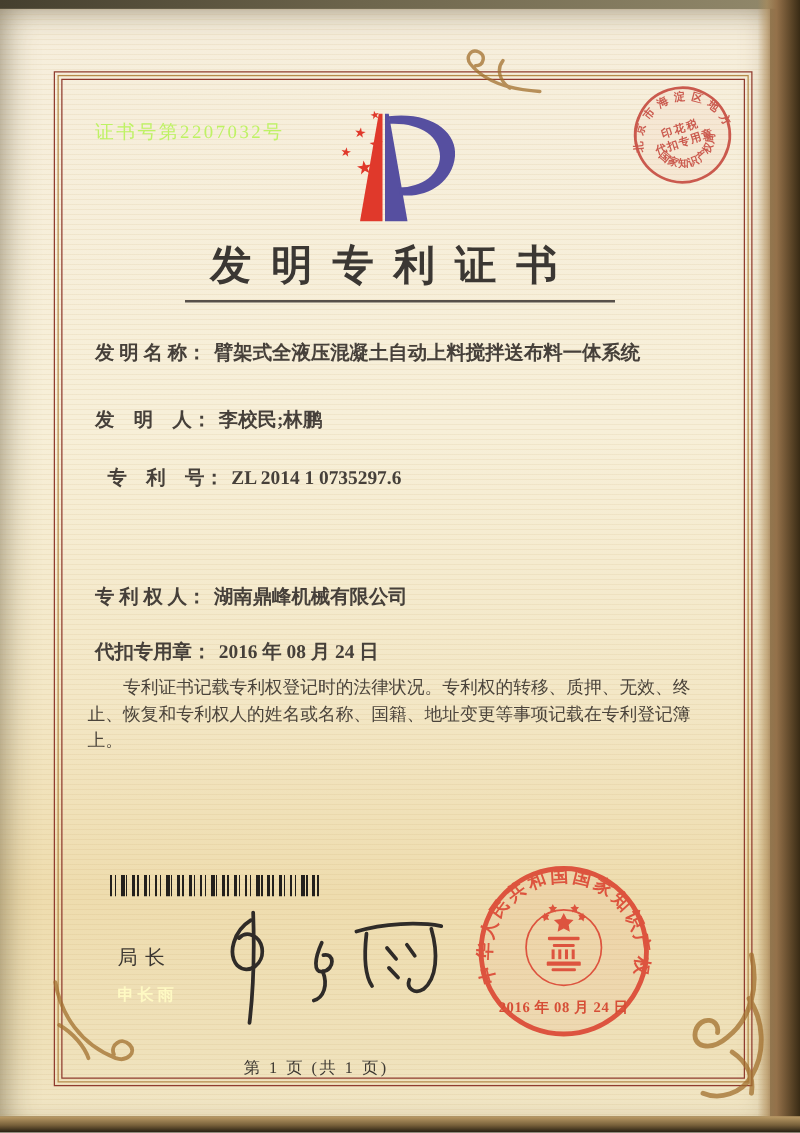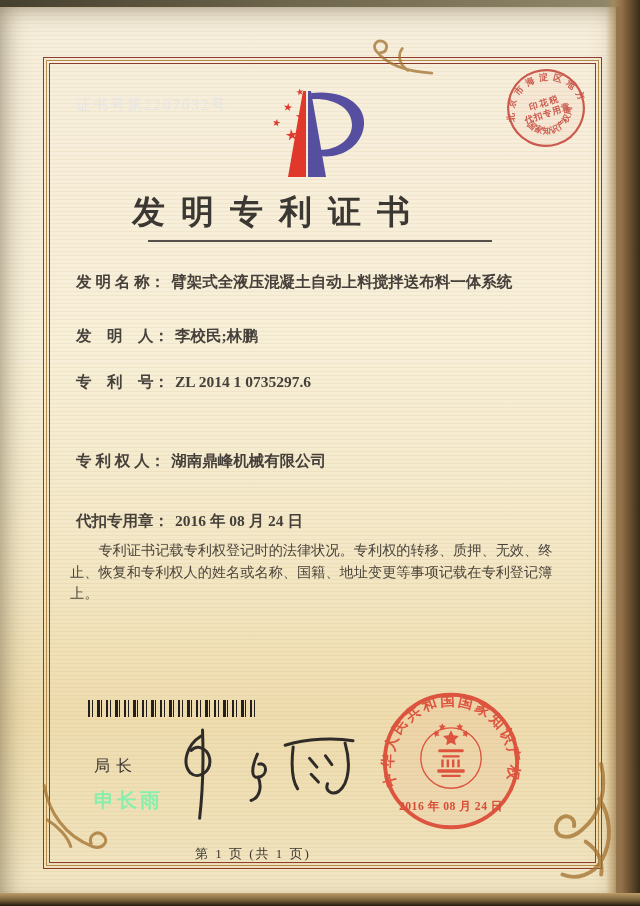--- a/index.html
+++ b/index.html
@@ -12,35 +12,35 @@
     background:repeating-linear-gradient(180deg,rgba(186,146,78,.10) 0 1px,rgba(0,0,0,0) 1px 4px);}
   .top-edge{position:absolute;left:0;top:0;width:100%;height:7px;
     background:linear-gradient(90deg,#453f2e 0%,#6d654c 45%,#938a6c 100%);}
   .right-edge{position:absolute;right:0;top:0;width:34px;height:100%;
     background:linear-gradient(90deg,rgba(170,130,80,0) 0%,rgba(176,140,88,.55) 22%,#94714a 45%,#5e4729 78%,#392b15 100%);}
   .bottom-edge{position:absolute;left:0;bottom:0;width:100%;height:13px;
     background:linear-gradient(180deg,#bd9d68 0%,#77603a 55%,#241c10 100%);}
   .frame{position:absolute;left:43px;top:57px;width:557px;height:810px;border:1px solid #8f3b2e;}
   .frame::before{content:"";position:absolute;inset:2px;border:1px solid #b58a4a;}
   .frame::after{content:"";position:absolute;inset:5px;border:1px solid #8f3b2e;}
-  .cert-no{position:absolute;left:76px;top:96px;font-size:15px;letter-spacing:2px;color:#e5e5e5;}
+  .cert-no{position:absolute;left:76px;top:96px;font-size:15px;letter-spacing:2px;color:#bef264;}
   .logo{position:absolute;left:252px;top:84px;width:130px;height:112px;}
   .logo svg{position:absolute;left:0;top:0;width:100%;height:100%;}
   .star{position:absolute;color:#e0392b;line-height:1;}
   .title{position:absolute;left:0;top:190px;width:542px;text-align:center;font-size:33px;
-    letter-spacing:16px;text-indent:16px;color:#3b3733;font-weight:bold;}
+    letter-spacing:16px;text-indent:16px;color:#3b3733;font-weight:bold;padding-left:36px;}
   .title-rule{position:absolute;left:148px;top:240px;width:344px;height:0;border-top:2px solid #57504a;}
   .field{position:absolute;left:76px;width:490px;font-size:15.5px;font-weight:bold;color:#46403a;white-space:nowrap;}
   .field .val{margin-left:6px;font-weight:bold;}
   .body-text{position:absolute;left:70px;top:540px;width:505px;color:#4b443b;font-size:14.2px;line-height:1.52;}
   .body-text p{margin:0 0 3px 0;text-indent:2em;}
   .barcode{position:absolute;left:88px;top:700px;width:170px;height:17px;
     background:repeating-linear-gradient(90deg,#23201d 0 2px,transparent 2px 4px,#23201d 4px 5px,transparent 5px 9px,#23201d 9px 12px,transparent 12px 13px,#23201d 13px 14px,transparent 14px 18px);}
   .sig-title{position:absolute;left:94px;top:756px;font-size:16px;letter-spacing:6px;color:#3c3731;font-weight:normal;}
-  .sig-name{position:absolute;left:94px;top:787px;font-size:20px;letter-spacing:3px;color:#86efac;font-weight:bold;}
+  .sig-name{position:absolute;left:94px;top:787px;font-size:13px;letter-spacing:3px;color:#fef9c3;font-weight:bold;}
   .sig-hand{position:absolute;left:158px;top:720px;width:210px;height:102px;transform:rotate(-2deg);}
   .tax-stamp{position:absolute;left:504px;top:66px;width:84px;height:84px;transform:rotate(-18deg);opacity:.9;}
   .seal{position:absolute;left:378px;top:688px;width:146px;height:146px;opacity:.94;}
   .flourish{position:absolute;opacity:.75;}
   .footer{position:absolute;left:0;top:845px;width:506px;text-align:center;font-size:13px;letter-spacing:2px;color:#3d3832;}
 </style>
 </head>
 <body>
 
 <div class="scan">
@@ -103,24 +103,24 @@
 
   <div class="title">发明专利证书</div>
   <div class="title-rule"></div>
 
   <div class="field" style="top:326px;">
     <span>发　明　人：</span><span class="val">李校民;林鹏</span>
   </div>
   <div class="field" style="top:272px;">
     <span>发 明 名 称：</span><span class="val">臂架式全液压混凝土自动上料搅拌送布料一体系统</span>
   </div>
-  <div class="field" style="top:372px;">
+  <div class="field" style="top:372px;margin-left:10px;">
     <span>专　利　号：</span><span class="val">ZL 2014 1 0735297.6</span>
   </div>
-  <div class="field" style="top:451px;">
+  <div class="field" style="top:467px;">
     <span>专 利 权 人：</span><span class="val">湖南鼎峰机械有限公司</span>
   </div>
   <div class="field" style="top:511px;">
     <span>代扣专用章：</span><span class="val">2016 年 08 月 24 日</span>
   </div>
 
   <div class="body-text">
     <p>专利证书记载专利权登记时的法律状况。专利权的转移、质押、无效、终止、恢复和专利权人的姓名或名称、国籍、地址变更等事项记载在专利登记簿上。</p>
   </div>
 

